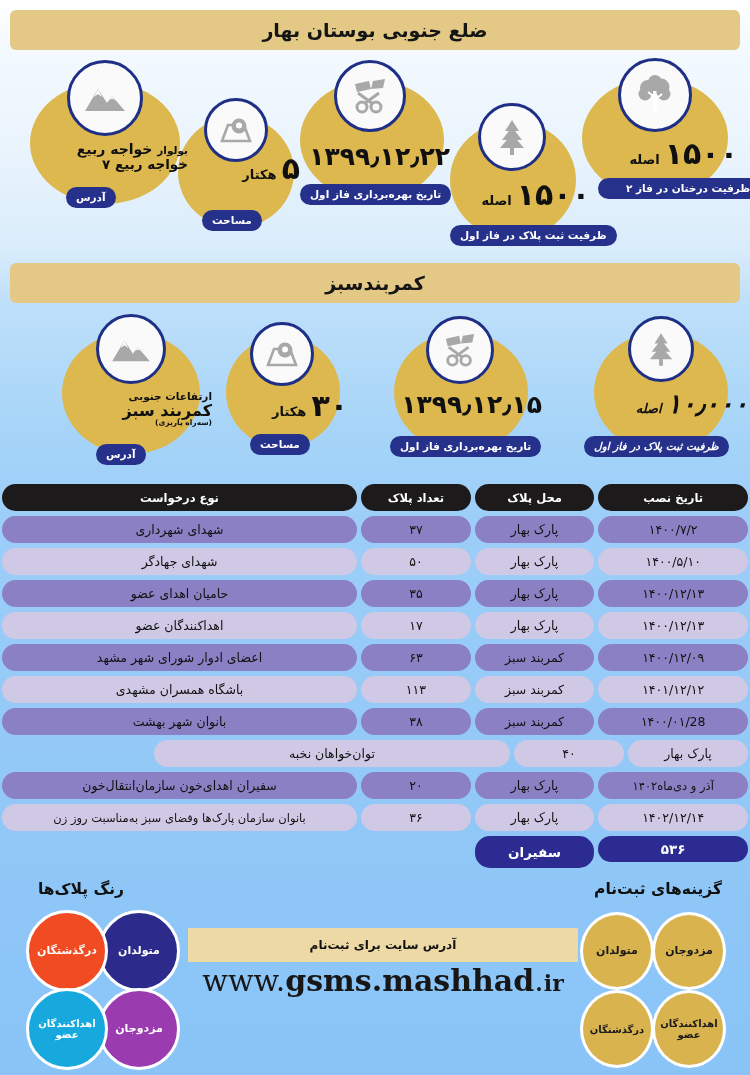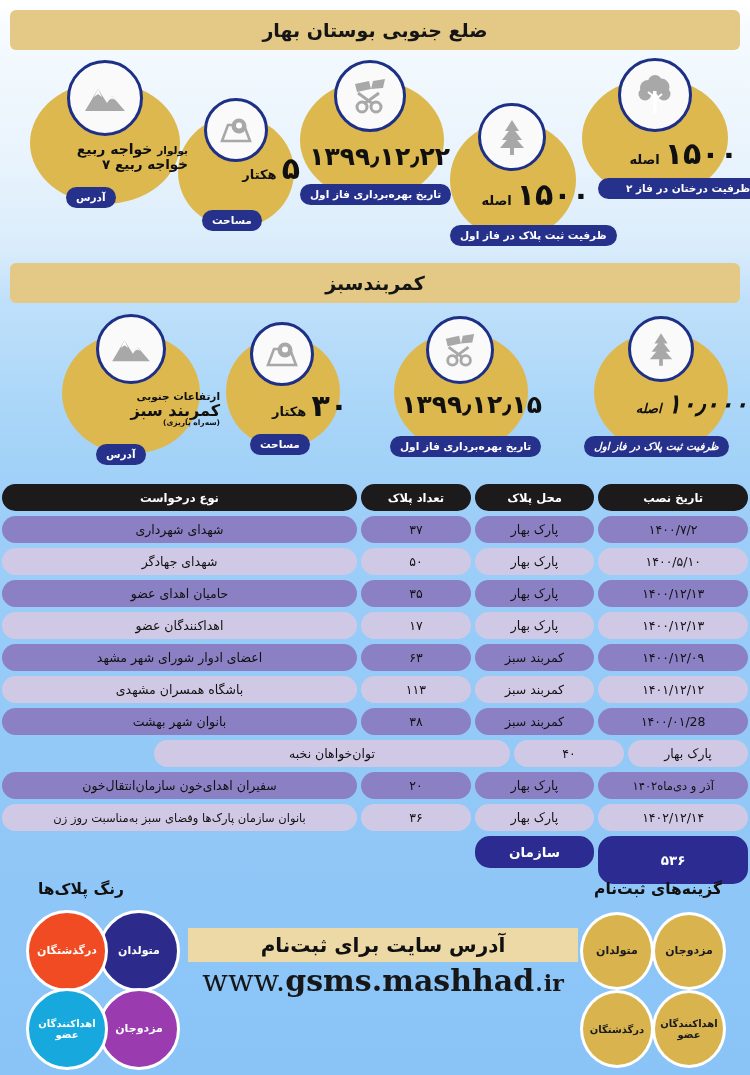--- a/index.html
+++ b/index.html
@@ -176,21 +176,21 @@
     position: absolute;
     left: 188px;
     top: 928px;
     width: 390px;
     height: 34px;
     background: #ecd9a6;
     display: flex;
     align-items: center;
     justify-content: center;
   }
-  .url-bar .t { font-size: 20px; font-weight: bold; color: #111; }
+  .url-bar .t { font-size: 12px; font-weight: bold; color: #111; }
   .url-text {
     position: absolute;
     left: 188px;
     top: 963px;
     width: 390px;
     text-align: center;
     direction: ltr;
     font-family: "DejaVu Serif", "Liberation Serif", serif;
     font-size: 30px;
     font-weight: bold;
@@ -302,21 +302,21 @@
 
   <div class="card" style="left:52px; top:314px; width:160px; height:150px;">
     <div class="blob" style="left:10px; top:18px; width:138px; height:122px;"></div>
     <div class="iconcirc" style="left:44px; top:0px; width:70px; height:70px;">
       <svg class="ic" width="42" height="32" viewBox="0 0 44 34" aria-hidden="true">
         <path d="M2 30 L15 8 L24 22 L29 15 L42 30 Z" fill="#a8a8a8"></path>
         <path d="M11 16 L15 8 L19 16 L15 13 Z" fill="#ffffff"></path>
         <path d="M26 19 L29 15 L32 19 L29 17.5 Z" fill="#ffffff"></path>
       </svg>
     </div>
-    <div class="bigtext addr-lines" style="left:8px; top:74px; width:160px;">
+    <div class="bigtext addr-lines" style="left:0; top:74px; width:160px;">
       <div class="l1"><span class="small">ارتفاعات جنوبی</span></div>
       <div class="l2" style="font-size:16px;">کمربند سبز</div>
       <div class="l3">(سه‌راه پاریزی)</div>
     </div>
     <div class="pill" style="left:44px; top:130px;">آدرس</div>
   </div>
 
   <div class="card" style="left:218px; top:322px; width:130px; height:140px;">
     <div class="blob" style="left:8px; top:14px; width:114px; height:112px;"></div>
     <div class="iconcirc" style="left:32px; top:0px; width:64px; height:64px;">
@@ -432,22 +432,22 @@
       <div class="cell c-type">سفیران اهدای‌خون سازمان‌انتقال‌خون</div>
     </div>
     <div class="trow even">
       <div class="cell c-date">۱۴۰۲/۱۲/۱۴</div>
       <div class="cell c-loc">پارک بهار</div>
       <div class="cell c-cnt">۳۶</div>
       <div class="cell c-type" style="font-size:11.5px;">بانوان سازمان پارک‌ها وفضای سبز به‌مناسبت روز زن</div>
     </div>
 
     <div class="trow total" style="height:34px;">
-      <div class="cell c-date" style="height:48px;">۵۳۶</div>
-      <div class="cell c-loc" style="height:32px;">سازمان</div>
+      <div class="cell c-date" style="height:26px;">۵۳۶</div>
+      <div class="cell c-loc" style="height:32px;">سفیران</div>
       <div class="cell c-cnt c-blank"></div>
       <div class="cell c-type c-blank"></div>
     </div>
   </div>
 
   <div class="bottom-title" id="title-colors">رنگ پلاک‌ها</div>
 
   <div class="ovalbadge" style="left:98px;  top:910px; width:82px; height:82px; background:#2c2b8c;">
     <span>متولدان</span>
   </div>

